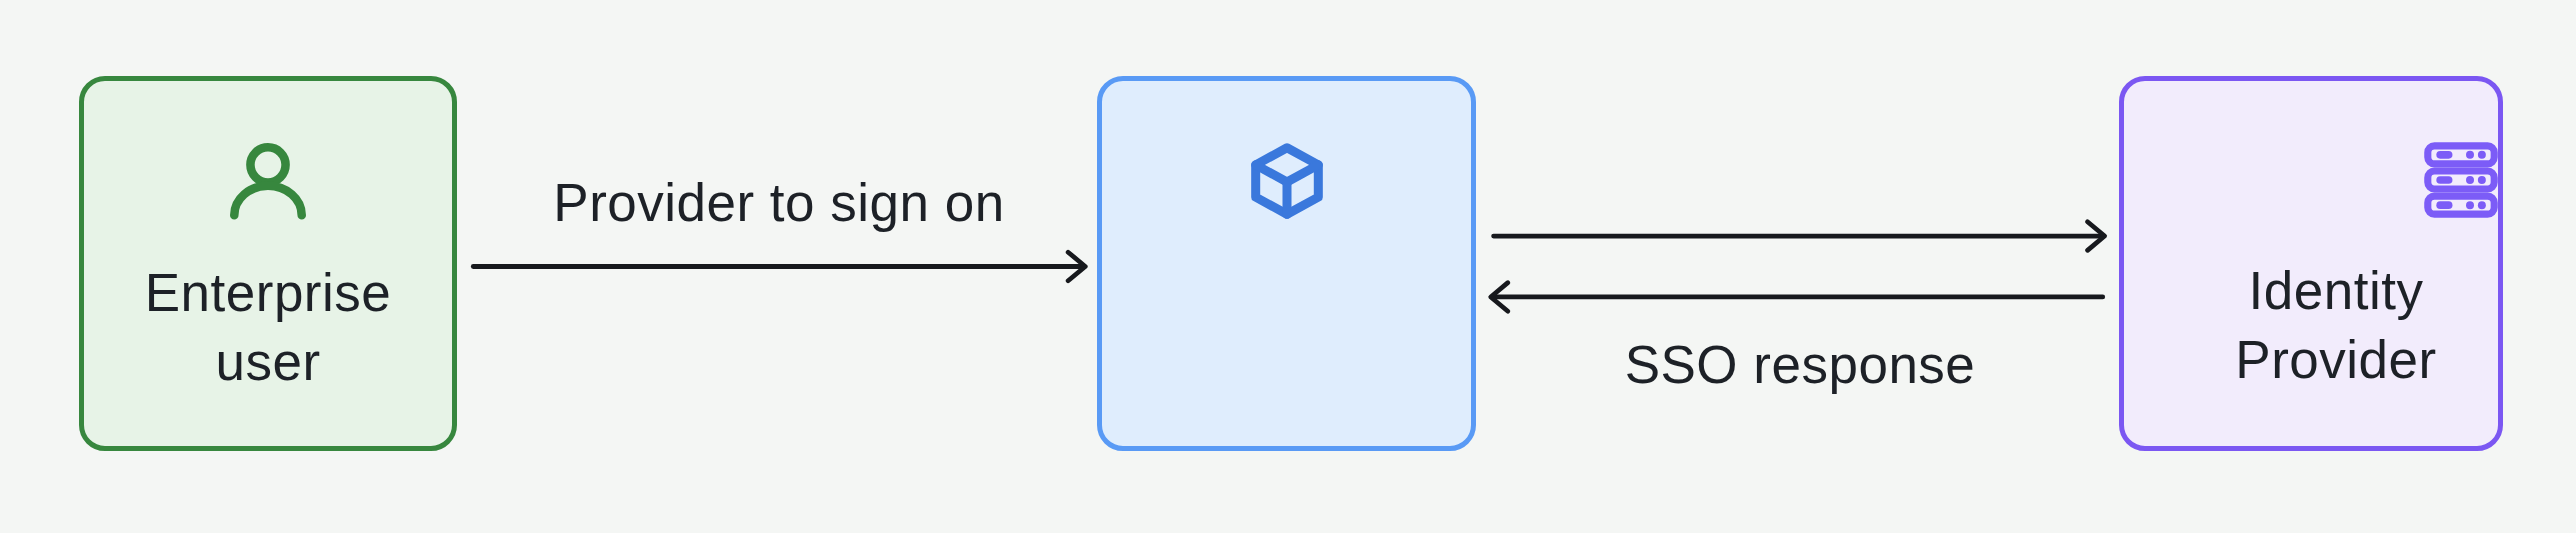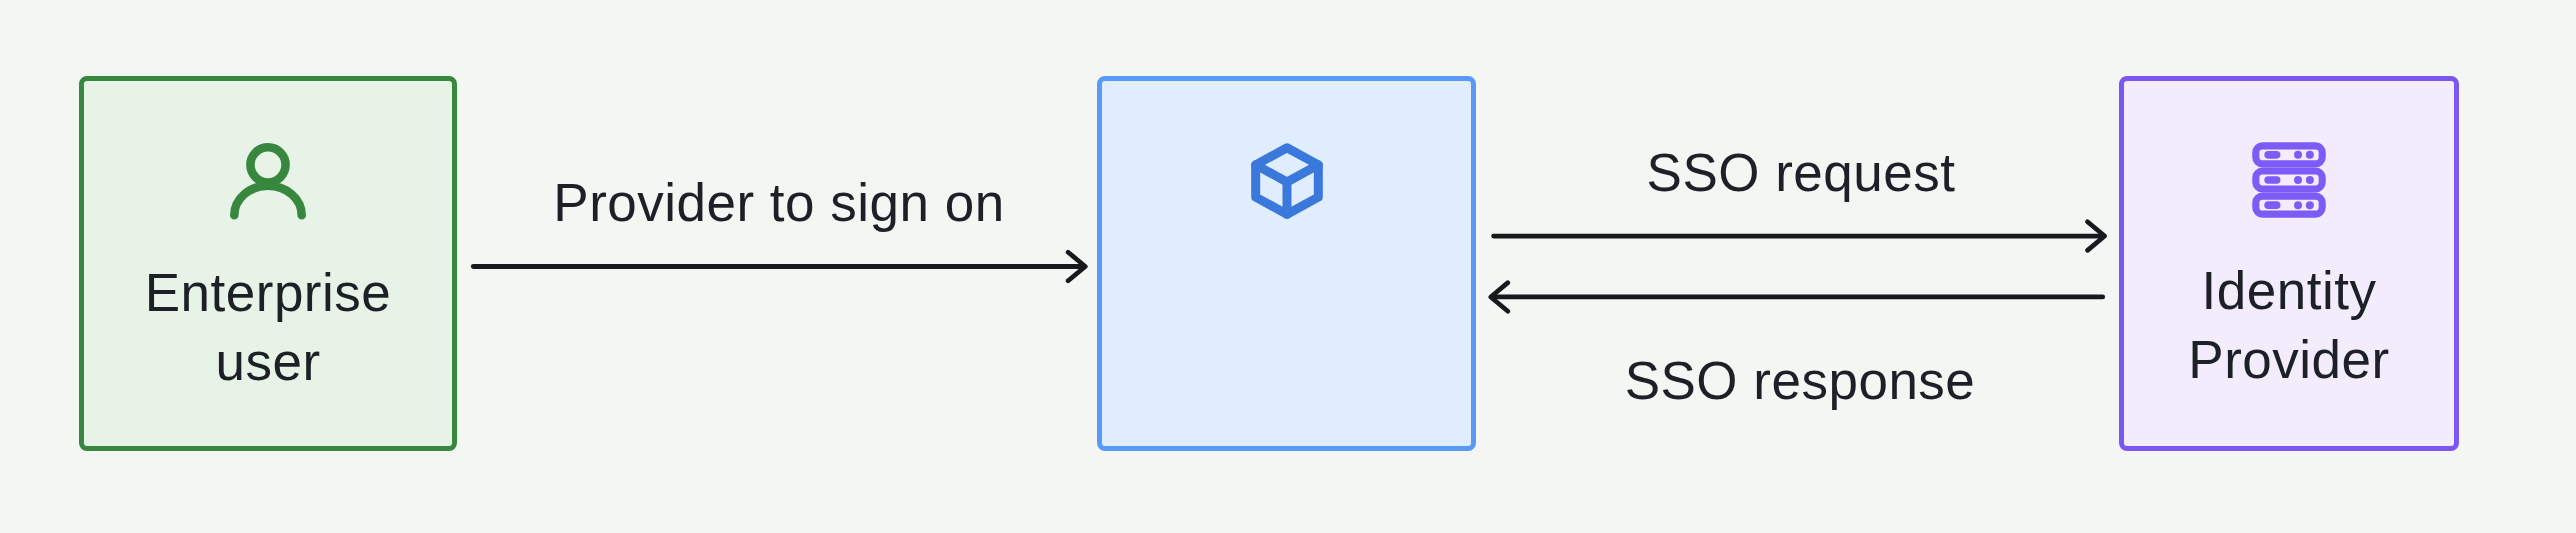--- a/index.html
+++ b/index.html
@@ -13,30 +13,30 @@
     width: 2576px; height: 533px;
     background: #f4f6f4;
     overflow: hidden;
   }
   .node {
     position: absolute;
     top: 76px;
     height: 375px;
     box-sizing: border-box;
     border: 5.7px solid;
-    border-radius: 8px;
+    border-radius: 26px;
     display: flex;
     flex-direction: column;
     align-items: center;
     padding-top: 61px;
     gap: 38px;
   }
   .node-enterprise { left: 79px;  width: 378px; border-color: #37873e; background: #e7f3e7; }
   .node-service    { left: 1097px; width: 379px; border-color: #599af5; background: #dfedfd; }
-  .node-identity   { left: 2119px; width: 340px; border-color: #7b57f2; background: #f2ecfc; }
+  .node-identity   { left: 2119px; width: 384px; border-color: #7b57f2; background: #f2ecfc; align-items: flex-end; }
   .icon-wrap { flex: 0 0 auto; line-height: 0; }
   .icon-green  { color: #37873e; }
   .icon-blue   { color: #3a78dc; }
   .icon-purple { color: #7c5cf7; }
   .node-label {
     font-size: 53px;
     font-weight: 500;
     line-height: 69px;
     letter-spacing: 0.5px;
     color: #1d2127;
@@ -52,21 +52,21 @@
     position: absolute;
     transform: translate(-50%, -50%);
     font-size: 53px;
     font-weight: 400;
     letter-spacing: 0.5px;
     color: #1d2127;
     white-space: nowrap;
   }
   .edge-label-1 { left: 779px;  top: 202px; }
   .edge-label-2 { left: 1801px; top: 172px; }
-  .edge-label-3 { left: 1800px; top: 364px; margin-top: 16px; }
+  .edge-label-3 { left: 1800px; top: 364px; }
 </style>
 </head>
 <body>
 
 <div class="canvas">
 
   <div class="node node-enterprise">
     <span class="icon-wrap icon-green">
       <svg width="76" height="78" viewBox="0 0 80 82" fill="none" stroke="currentColor" stroke-width="9" stroke-linecap="round">
         <circle cx="40" cy="24" r="18.5"></circle>
@@ -117,17 +117,16 @@
       <path d="M1568 248 H2206"></path>
       <path d="M2192 233 L2210 248 L2192 263"></path>
     </g>
     <g>
       <path d="M2208 312 H1569"></path>
       <path d="M1583 297 L1565 312 L1583 327"></path>
     </g>
   </svg>
 
   <div class="edge-label edge-label-1">Provider to sign on</div>
-  <div class="edge-label edge-label-2">SSO request</div>
   <div class="edge-label edge-label-3">SSO response</div>
 
 </div>
 
 
 </body></html>

